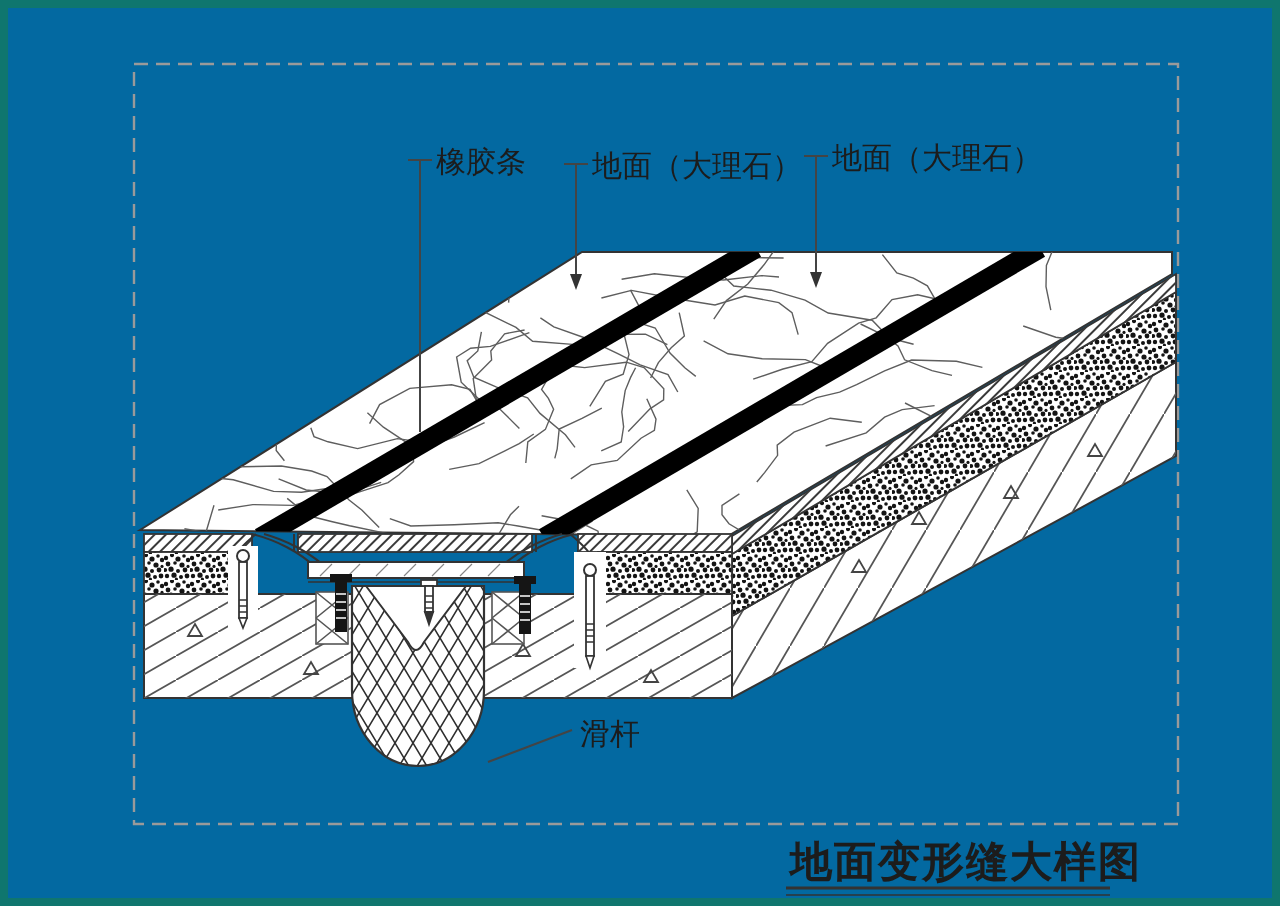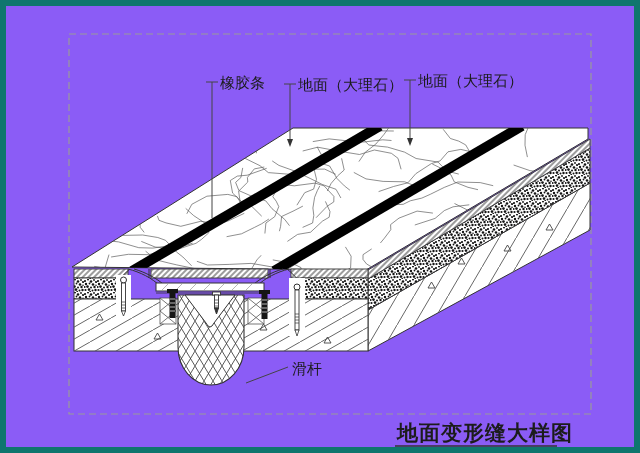--- a/index.html
+++ b/index.html
@@ -1,17 +1,17 @@
 <!DOCTYPE html>
 <html><head>
 <meta charset="utf-8">
 <style>
   html,body{margin:0;padding:0;background:#ffffff;}
-  .page{position:relative;width:640px;height:453px;background:#8b5cf6;
-        border:6px solid #0f766e;box-sizing:border-box;overflow:hidden;
+  .page{position:relative;width:640px;height:453px;background:#0369a1;
+        border:4px solid #0f766e;box-sizing:border-box;overflow:hidden;
         font-family:"Liberation Serif","DejaVu Serif",serif;}
   svg{display:block;}
   text{font-family:"Liberation Serif","DejaVu Serif",serif;fill:#1c1c1c;}
   .callout{font-size:15px;}
   .title-text{font-size:21px;font-weight:bold;letter-spacing:1px;}
 </style>
 </head>
 <body>
 
 <div class="page">

